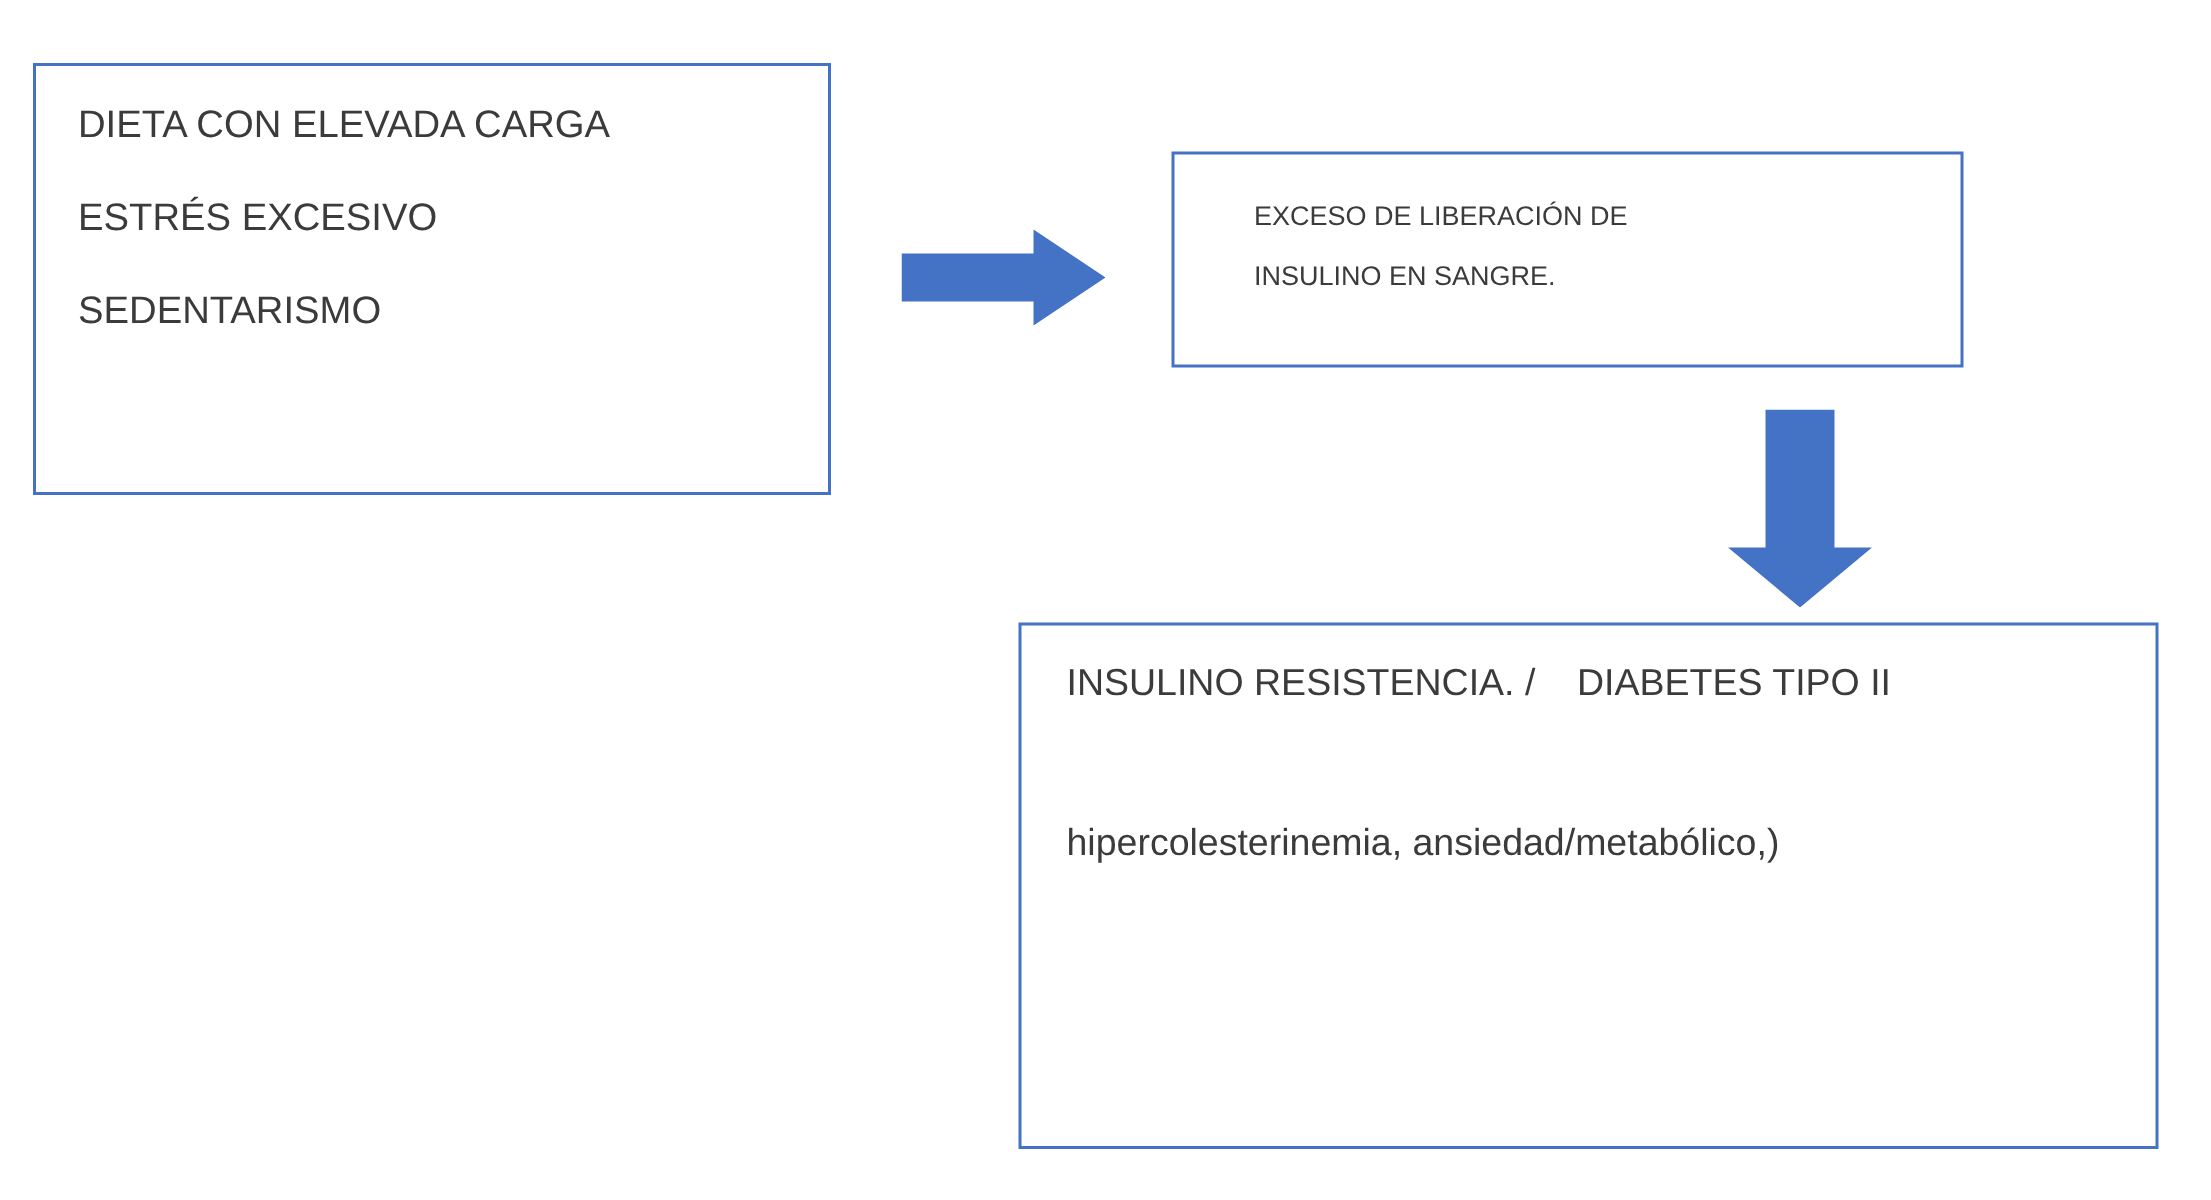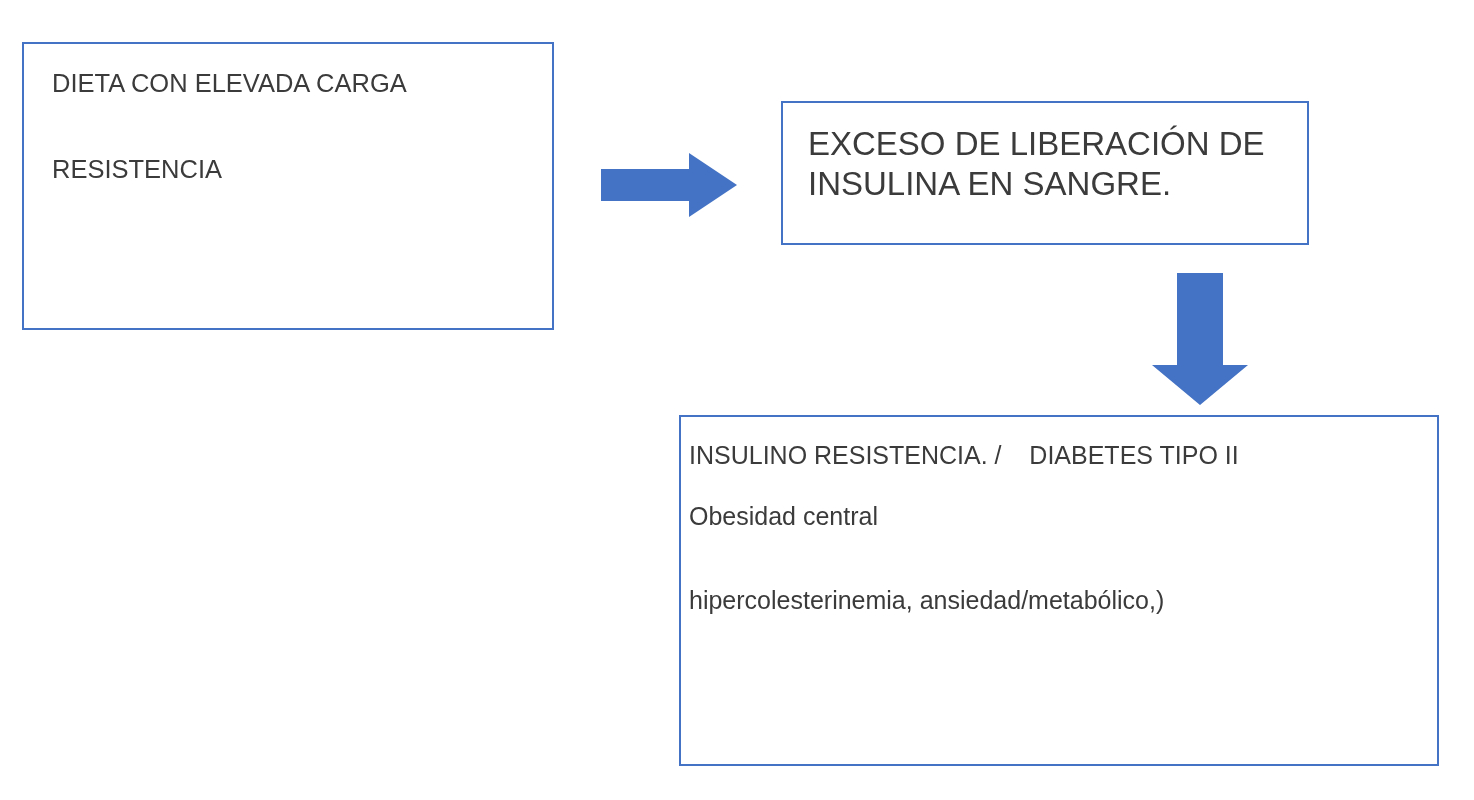--- a/index.html
+++ b/index.html
@@ -66,34 +66,35 @@
     top: 89px;
     width: 528px;
     height: 144px;
   }
   #node-insulin .node-body {
     top: 21px;
     padding-left: 25px;
     padding-right: 14px;
   }
   #node-insulin .line {
-    font-size: 33px;
+    font-size: 18px;
     line-height: 40px;
+    margin-left: 28px;
   }
 
   
   #node-outcomes {
     left: 679px;
     top: 403px;
     width: 760px;
     height: 351px;
   }
   #node-outcomes .node-body {
     top: 19px;
-    padding-left: 8px;
+    padding-left: 30px;
     padding-right: 14px;
   }
   #node-outcomes .line {
     font-size: 25px;
     line-height: 38px;
   }
   #node-outcomes .gap {
     height: 23px;
   }
 
@@ -121,48 +122,48 @@
 </style>
 </head>
 <body>
 
 <div class="canvas">
 
   <div class="node" id="node-causes">
     <div class="node-body">
       <p class="line">DIETA CON ELEVADA CARGA</p>
       <div class="gap"></div>
+      <p class="line">ESTRÉS EXCESIVO</p>
       <div class="gap"></div>
-      <p class="line">RESISTENCIA</p>
+      <p class="line">SEDENTARISMO</p>
     </div>
   </div>
 
   <div class="arrow" id="arrow-right">
     <svg viewBox="0 0 136 64" preserveAspectRatio="none" aria-hidden="true">
       <polygon points="0,16 88,16 88,0 136,32 88,64 88,48 0,48" fill="#4472C4"></polygon>
     </svg>
   </div>
 
   <div class="node" id="node-insulin">
     <div class="node-body">
       <p class="line">EXCESO DE LIBERACIÓN DE</p>
-      <p class="line">INSULINA EN SANGRE.</p>
+      <p class="line">INSULINO EN SANGRE.</p>
     </div>
   </div>
 
   <div class="arrow" id="arrow-down">
     <svg viewBox="0 0 96 132" preserveAspectRatio="none" aria-hidden="true">
       <polygon points="25,0 71,0 71,92 96,92 48,132 0,92 25,92" fill="#4472C4"></polygon>
     </svg>
   </div>
 
   <div class="node" id="node-outcomes">
     <div class="node-body">
       <p class="line">INSULINO RESISTENCIA. /    DIABETES TIPO II</p>
       <div class="gap"></div>
-      <p class="line">Obesidad central</p>
       <div class="gap"></div>
       <div class="gap"></div>
       <p class="line">hipercolesterinemia, ansiedad/metabólico,)</p>
     </div>
   </div>
 
 </div>
 
 </body></html>

